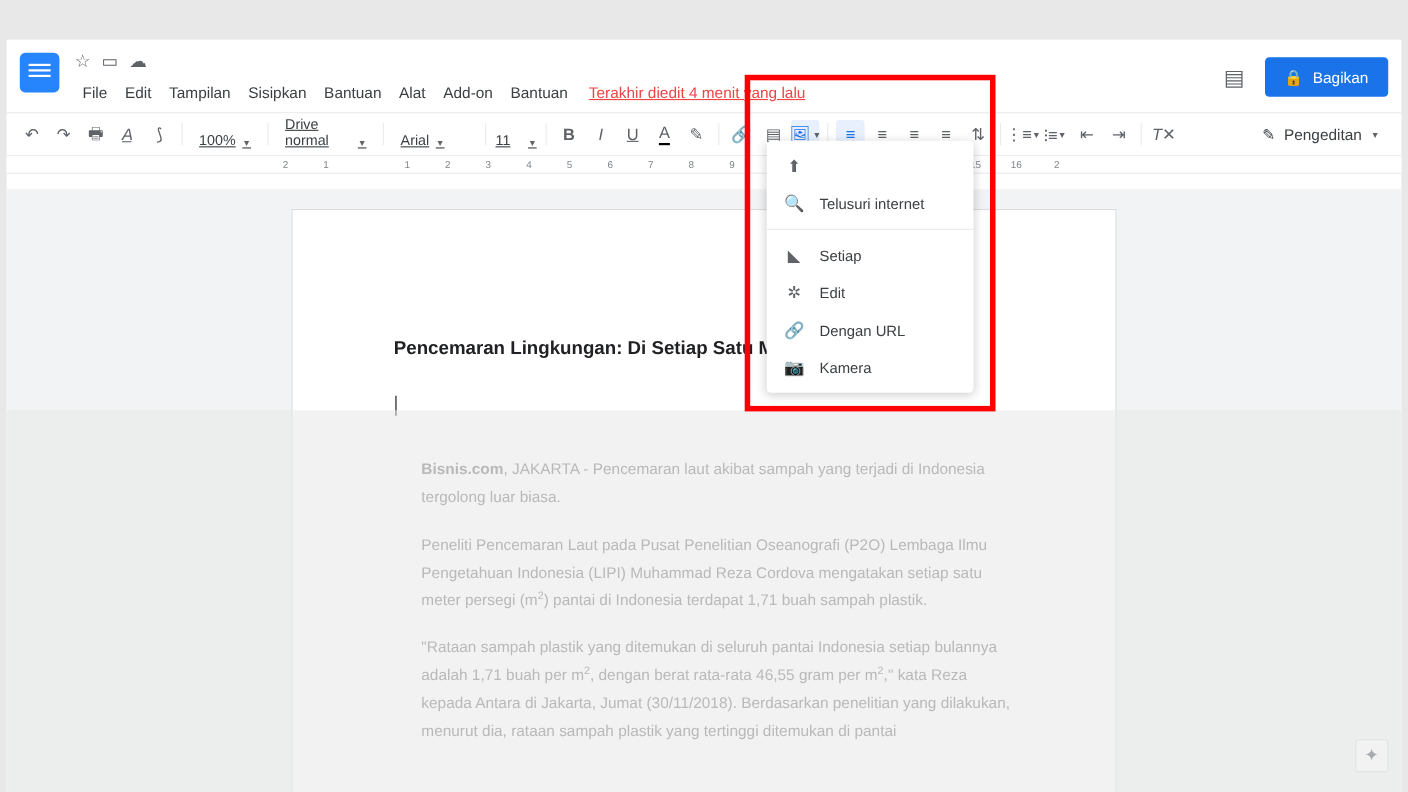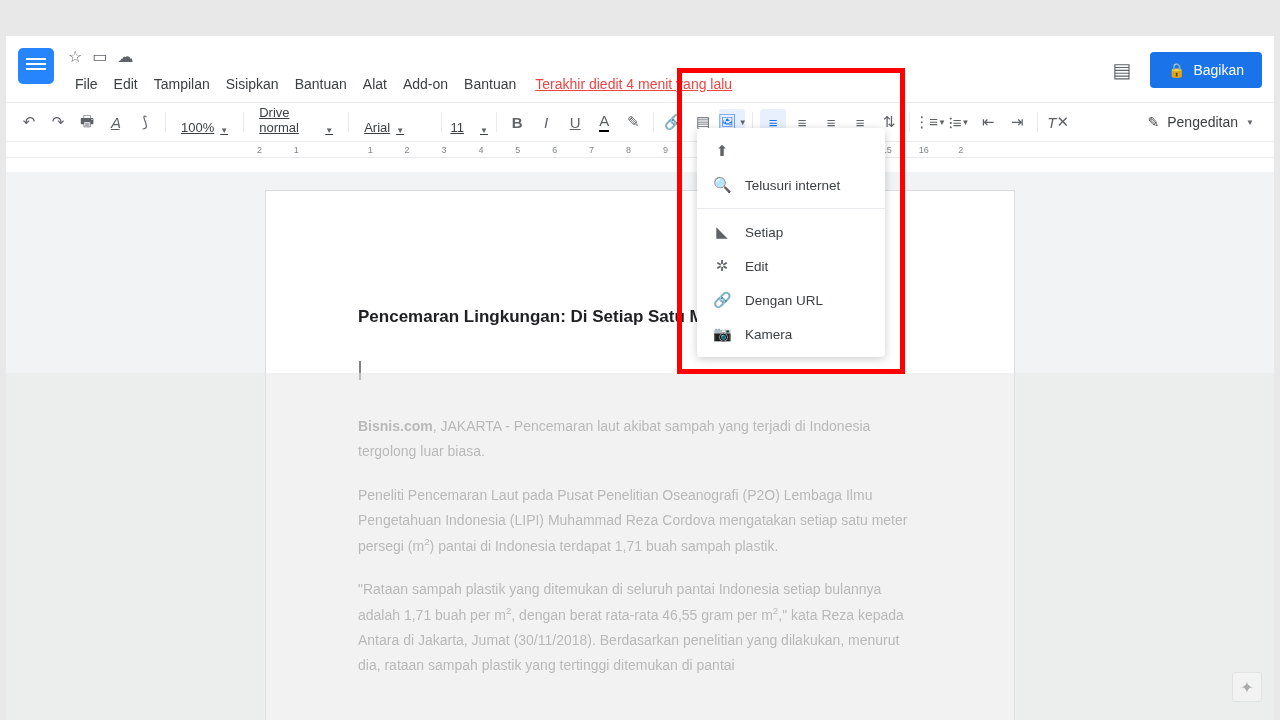--- a/index.html
+++ b/index.html
@@ -27,21 +27,21 @@
 .edit-mode { margin-left:auto; display:flex; align-items:center; gap:8px; padding:0 10px; font-size:14px; color:#3c4043; cursor:pointer; }
 .underline-a { border-bottom:2.5px solid #000; padding-bottom:1px; }
 .ruler { height:16px; background:#fff; border-bottom:1px solid #e8eaed; position:relative; }
 .ruler-inner { position:absolute; left:235px; right:295px; top:0; height:100%; display:flex; font-size:9px; color:#80868b; align-items:center; }
 .ruler-inner span { width:37.5px; text-align:center; }
 .doc-area { position:absolute; top:136px; left:0; right:0; bottom:0; background:#f1f3f4; overflow:hidden; }
 .page { width:750px; margin:18px auto 0; background:#fff; border:1px solid #dadce0; padding:110px 92px 30px 92px; min-height:600px; }
 .doc-h { font-size:17px; font-weight:700; color:#202124; line-height:1.9; }
 .cursor { margin-top:24px; font-family:serif; font-size:20px; }
 .body-txt { font-family:Georgia,serif; font-size:14px; color:#808080; line-height:1.8; margin-top:34px; }
-.body-txt p { margin-bottom:18px; }
+.body-txt p { margin-bottom:18px;margin-left:25px; }
 .outline-btn { position:absolute; left:14px; top:176px; width:30px; height:30px; border:1px solid #dadce0; border-radius:3px; display:flex; align-items:center; justify-content:center; color:#5f6368; font-size:14px; cursor:pointer; background:#fff; }
 .explore-btn { position:absolute; right:18px; bottom:18px; width:30px; height:30px; border:1px solid #dadce0; border-radius:3px; display:flex; align-items:center; justify-content:center; color:#5f6368; background:#fff; cursor:pointer; }
 .dropdown { position:absolute; left:697px; top:128px; width:188px; background:#fff; border-radius:4px; box-shadow:0 2px 10px rgba(0,0,0,0.2); padding:6px 0; z-index:100; }
 .dd-item { display:flex; align-items:center; padding:8px 16px; font-size:13.5px; color:#3c4043; cursor:pointer; gap:14px; }
 .dd-sep { height:1px; background:#e8eaed; margin:6px 0; }
 .dd-ic { width:18px; color:#5f6368; text-align:center; font-size:15px; }
 .redbox { position:absolute; border:5px solid red; left:677px; top:68px; width:228px; height:306px; z-index:50; pointer-events:none; }
 .fade { position:absolute; left:6px; right:6px; top:373px; height:390px; background:rgba(232,232,232,0.55); z-index:30; pointer-events:none; }
 sup { font-size:0.7em; }
 </style>

